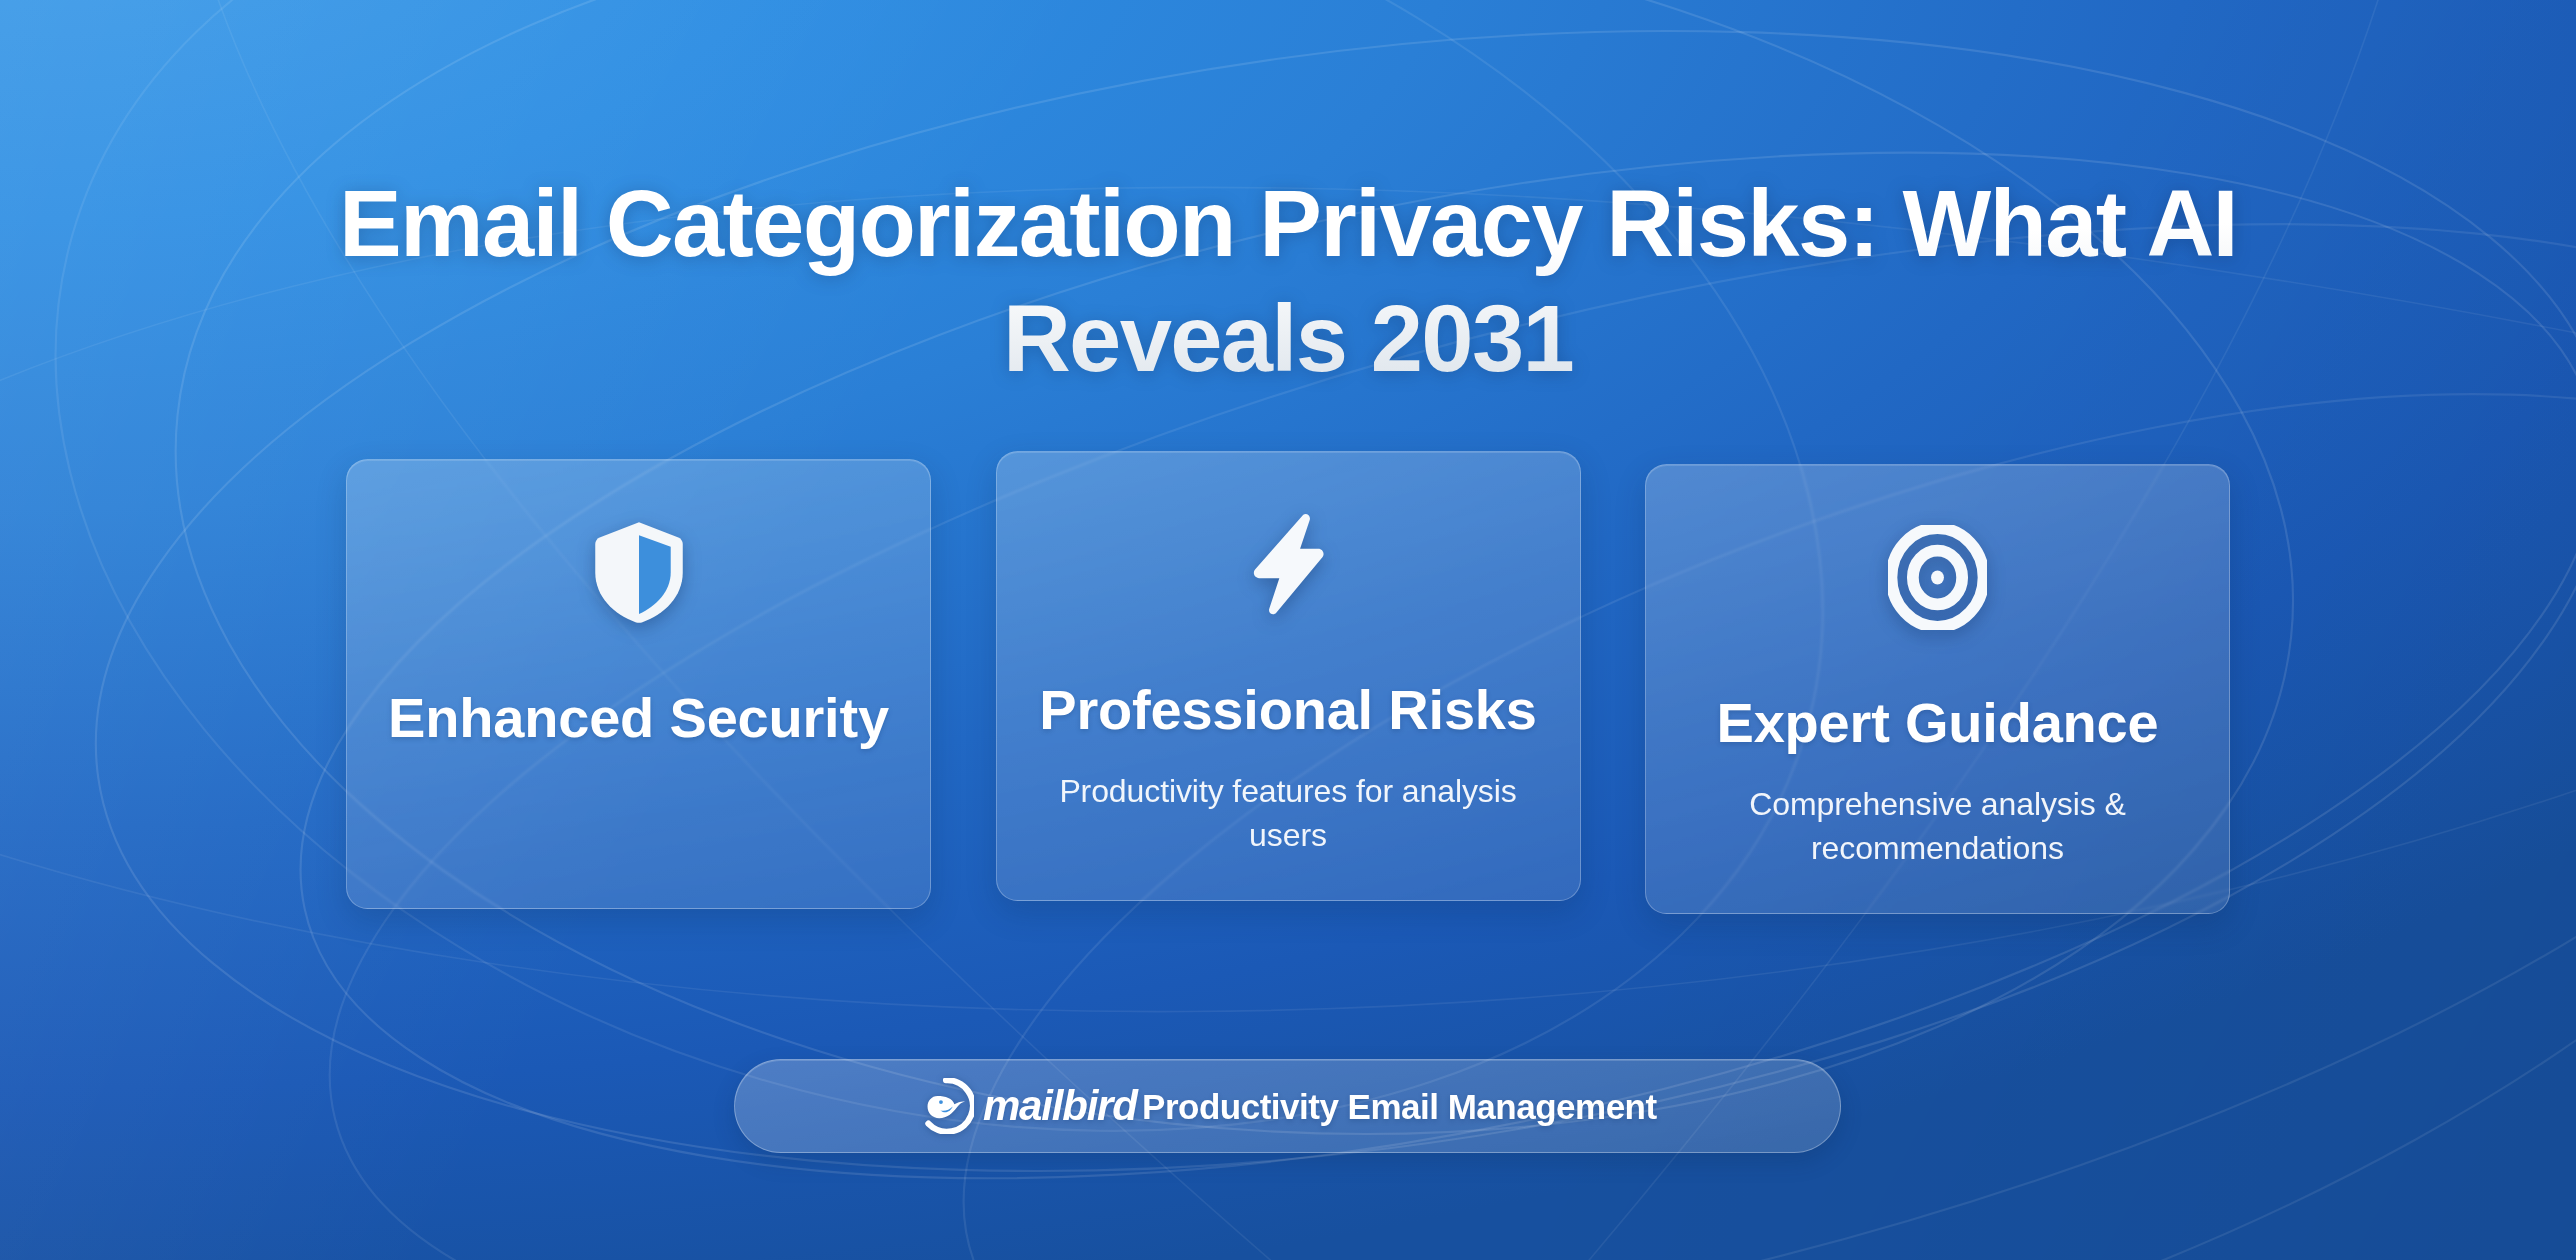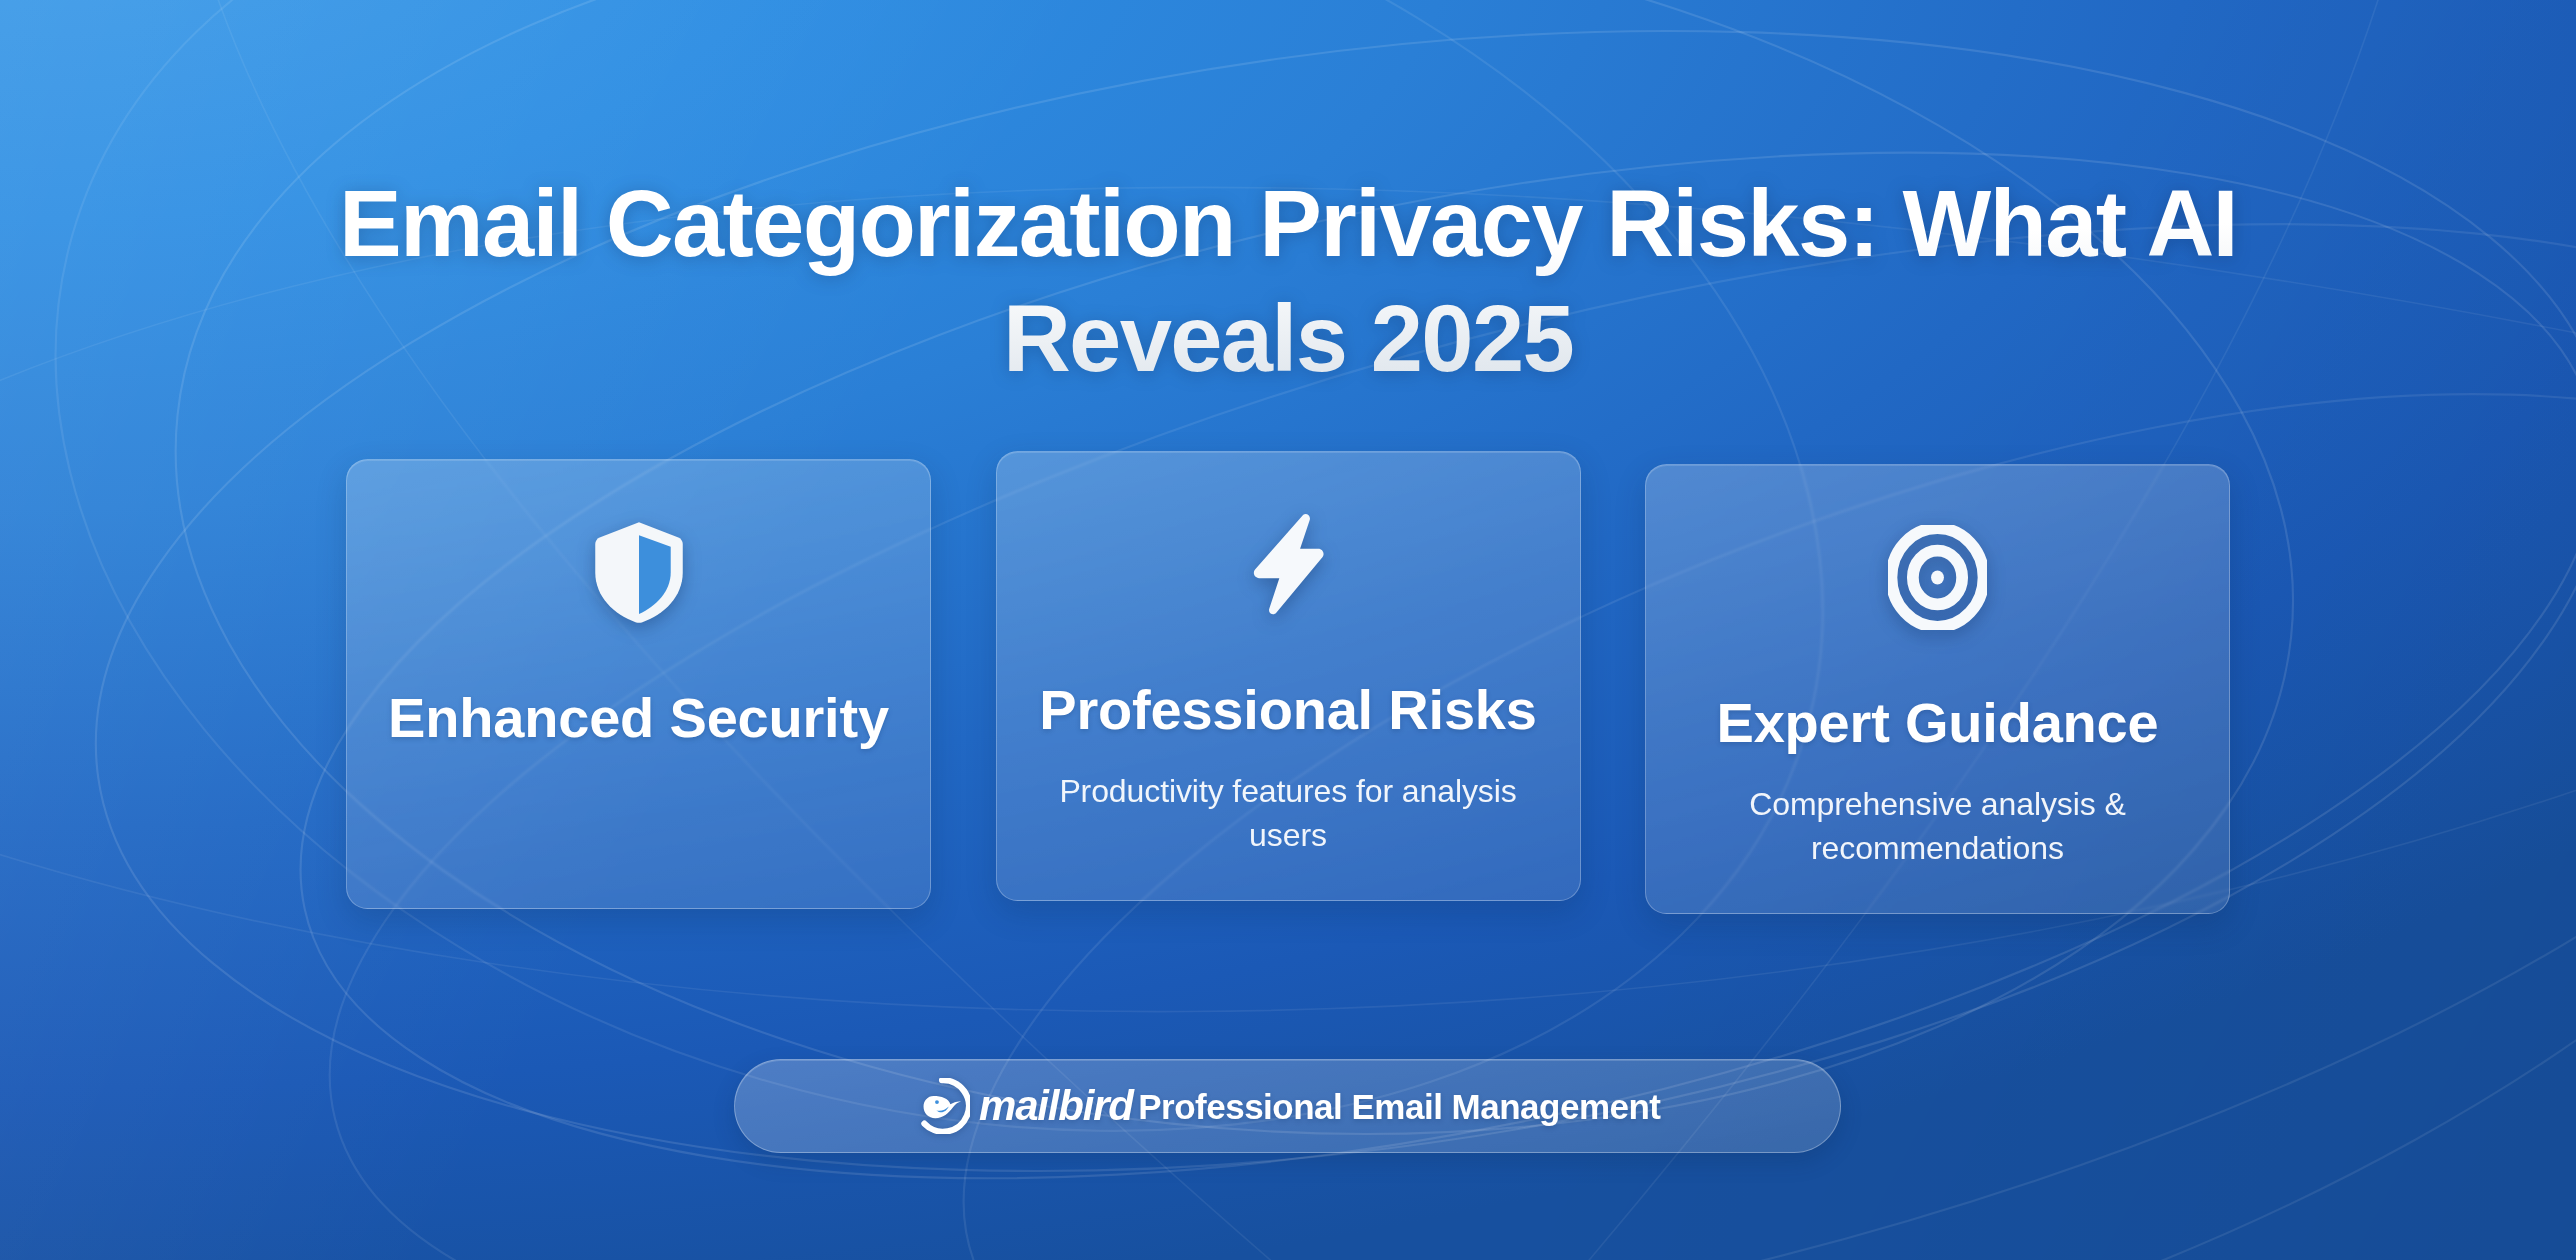--- a/index.html
+++ b/index.html
@@ -158,21 +158,21 @@
         <path d="M -160 1540 C 1100 1980, 3200 2060, 4950 1420"></path>
         <path d="M 380 -80 C 620 700, 1500 1600, 2450 2420"></path>
         <path d="M 4450 -60 C 4200 760, 3550 1660, 2900 2420"></path>
       </g>
     </svg>
   </div>
   <div class="sheen"></div>
 
   <div class="content">
 
-    <h1 class="title">Email Categorization Privacy Risks: What AI Reveals 2025</h1>
+    <h1 class="title">Email Categorization Privacy Risks: What AI Reveals 2031</h1>
 
     <div class="cards">
 
       <div class="card c1">
         <div class="card-icon">
           <svg width="100" height="105" viewBox="0 0 86 96" aria-hidden="true">
             <path d="M43 2 L79 16 C81.5 17 83 19.4 83 22 V48 C83 70 66 86.5 45.6 93.6 A8 8 0 0 1 40.4 93.6 C20 86.5 3 70 3 48 V22 C3 19.4 4.5 17 7 16 Z" fill="#f4f7fa"></path>
             <path d="M43 14 L43 86 C59 78.5 72 65 72 48 V24.5 Z" fill="#3d8fdc"></path>
           </svg>
         </div>
@@ -206,18 +206,18 @@
     <div class="footer-pill">
       <div class="brand">
         <svg class="brand-mark" viewBox="0 0 100 100" aria-hidden="true">
           <path d="M50 4 A46 46 0 1 1 18.5 81.5" fill="none" stroke="#ffffff" stroke-width="11" stroke-linecap="round"></path>
           <path d="M35 32 C24 32 17 41 17 51 C17 63 26 72 38 72 C52 72 62 63 70 52 C74 46.5 79 43 84 42 C78 41 71 43 65 47 C62 36 49 32 35 32 Z" fill="#ffffff"></path>
           <path d="M40 58 C48 60 56 57 62 51 C58 60 49 65 40 58 Z" fill="#3d8fdc"></path>
           <circle cx="41" cy="43" r="3.4" fill="#3d8fdc"></circle>
         </svg>
         <span class="brand-word">mailbird</span>
       </div>
-      <span class="footer-tag">Professional Email Management</span>
+      <span class="footer-tag">Productivity Email Management</span>
     </div>
 
   </div>
 </div>
 
 
 </body></html>

